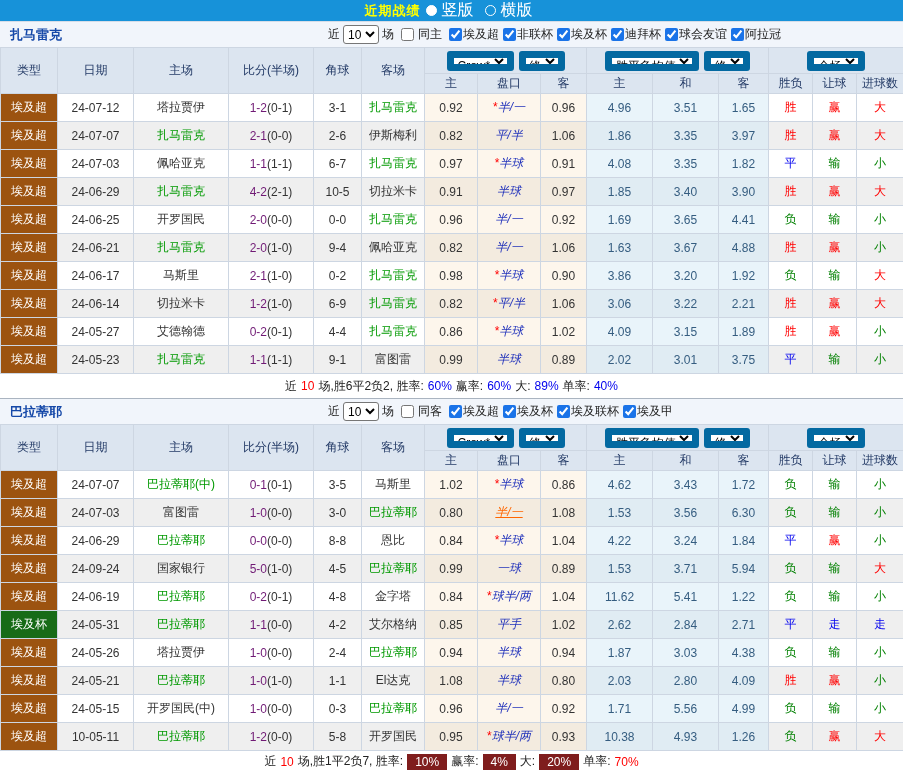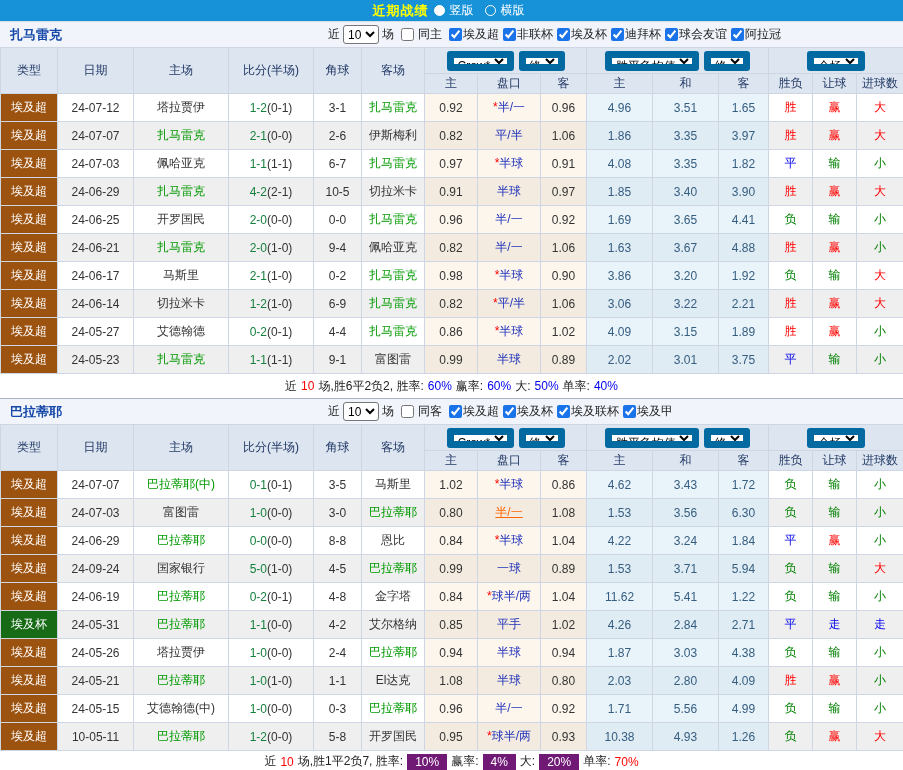--- a/index.html
+++ b/index.html
@@ -4,21 +4,21 @@
 <style>
   * { box-sizing: border-box; margin: 0; padding: 0; }
   html,body { width: 903px; background:#fff; font-family:"Liberation Sans","DejaVu Sans",sans-serif; }
   body { height: 770px; overflow: hidden; font-size:12px; color:#222; }
 
   
   .topbar { height:21px; background:#1792d9; display:flex; align-items:center; justify-content:center; gap:5px; }
   .topbar .title { color:#ffff00; font-weight:bold; font-size:13px; letter-spacing:1px; }
   .radio { display:inline-block; width:11px; height:11px; border:1px solid #fff; border-radius:50%; background:transparent; vertical-align:middle; cursor:pointer; }
   .radio.checked { background:#fff; }
-  .topbar label { color:#fff; font-size:12px; margin-right:6px; cursor:pointer; }
+  .topbar label { color:#fff; font-size:16px; margin-right:6px; cursor:pointer; }
 
   
   .section-bar { height:26px; background:#f1f5fb; display:flex; align-items:center; position:relative; border-top:1px solid #d6dde8; }
   .section-bar.second { border-top:1px solid #aab4c0; }
   .team-name { color:#1548a8; font-weight:bold; font-size:13px; margin-left:10px; }
   .controls { position:absolute; left:328px; display:flex; align-items:center; gap:3px; white-space:nowrap; color:#222; }
   .controls select { font-size:12px; height:19px; border:1px solid #767676; border-radius:3px; background:#fff; }
   .controls input[type=checkbox] { width:13px; height:13px; accent-color:#1a73e8; vertical-align:middle; margin:0 1px 0 4px; }
   .controls .lg label { margin-right:0; }
   .controls .lg { display:flex; align-items:center; }
@@ -36,33 +36,33 @@
   tbody td.c-crow { background:#fdf6ec; }
   tbody tr:nth-of-type(even) td.c-crow { background:#f3ebdf; }
   tbody td.c-avg { background:#e9f4fa; color:#355d80;margin-top:41px; }
   tbody tr:nth-of-type(even) td.c-avg { background:#e0ecf3; }
   td.lg1 { background:#9c5310 !important; color:#fff; }
   td.lg2 { background:#176b17 !important; color:#fff; }
   .focal { color:#009900; }
   .red { color:#ff0000; }
   .blue { color:#0000ee; }
   .green { color:#008000; }
-  .score-ft { color:#15803d; }
+  .score-ft { color:#701a75; }
   .score-ht { color:#333; }
   .star { color:#ff0000; }
-  .pan { color:#2233bb; }
+  .pan { color:#2233bb;font-style:italic; }
   .pan.orange { color:#ff6600; text-decoration:underline; }
 
   
   .summary { text-align:center; font-size:12px; color:#222; display:flex; align-items:center; justify-content:center; gap:4px; }
   .summary.first { height:24px; }
   .summary.second { height:21px; }
   .summary .cnt { color:#ff0000; }
   .summary .pct { color:#0000ee; }
-  .summary .pct.badge { background:#701a75; color:#fff; padding:1px 8px; display:inline-block; }
+  .summary .pct.badge { background:#7f1d1d; color:#fff; padding:1px 8px; display:inline-block; }
   .summary .pct.redpct { color:#ff0000; }
 </style>
 </head>
 <body>
 
 <div class="topbar">
   <span class="title">近期战绩</span>
   <span class="radio checked"></span>
   <label>竖版</label>
   <span class="radio"></span>
@@ -330,21 +330,21 @@
 </table>
 
 <div class="summary first">
   <span>近</span>
     <span class="cnt">10</span>
     <span>场,胜6平2负2, 胜率:</span>
     <span class="pct">60%</span>
   <span>赢率:</span>
     <span class="pct">60%</span>
   <span>大:</span>
-    <span class="pct">50%</span>
+    <span class="pct">89%</span>
   <span>单率:</span>
     <span class="pct">40%</span>
 </div>
 
 <div class="section-bar second">
   <span class="team-name">巴拉蒂耶</span>
   <span class="controls">
     <span>近</span>
     <select><option>10</option></select>
     <span>场</span>
@@ -510,21 +510,21 @@
       <tr>
         <td class="lg2">埃及杯</td>
         <td>24-05-31</td>
         <td class="focal">巴拉蒂耶</td>
         <td><span class="score-ft">1-1</span><span class="score-ht">(0-0)</span></td>
         <td>4-2</td>
         <td>艾尔格纳</td>
         <td class="c-crow">0.85</td>
         <td class="c-crow"><span class="star"></span><span class="pan">平手</span></td>
         <td class="c-crow">1.02</td>
-        <td class="c-avg">4.26</td>
+        <td class="c-avg">2.62</td>
         <td class="c-avg">2.84</td>
         <td class="c-avg">2.71</td>
         <td class="blue">平</td>
         <td class="blue">走</td>
         <td class="blue">走</td>
       </tr>
 
       <tr>
         <td class="lg1">埃及超</td>
         <td>24-05-26</td>
@@ -557,21 +557,21 @@
         <td class="c-avg">2.80</td>
         <td class="c-avg">4.09</td>
         <td class="red">胜</td>
         <td class="red">赢</td>
         <td class="green">小</td>
       </tr>
 
       <tr>
         <td class="lg1">埃及超</td>
         <td>24-05-15</td>
-        <td>艾德翰德(中)</td>
+        <td>开罗国民(中)</td>
         <td><span class="score-ft">1-0</span><span class="score-ht">(0-0)</span></td>
         <td>0-3</td>
         <td class="focal">巴拉蒂耶</td>
         <td class="c-crow">0.96</td>
         <td class="c-crow"><span class="star"></span><span class="pan">半/一</span></td>
         <td class="c-crow">0.92</td>
         <td class="c-avg">1.71</td>
         <td class="c-avg">5.56</td>
         <td class="c-avg">4.99</td>
         <td class="green">负</td>

